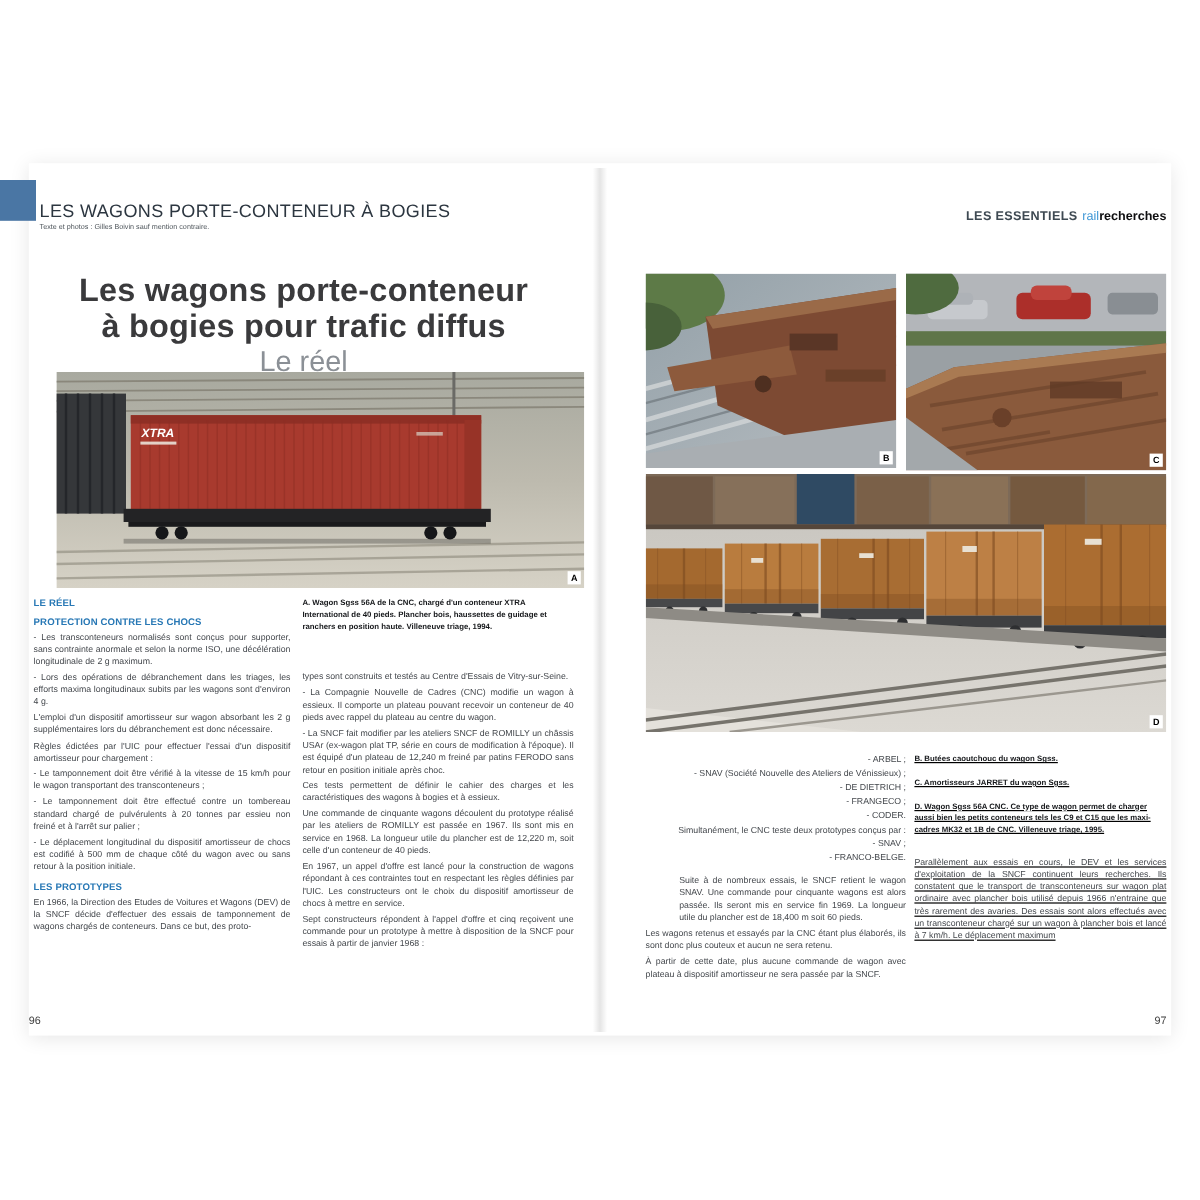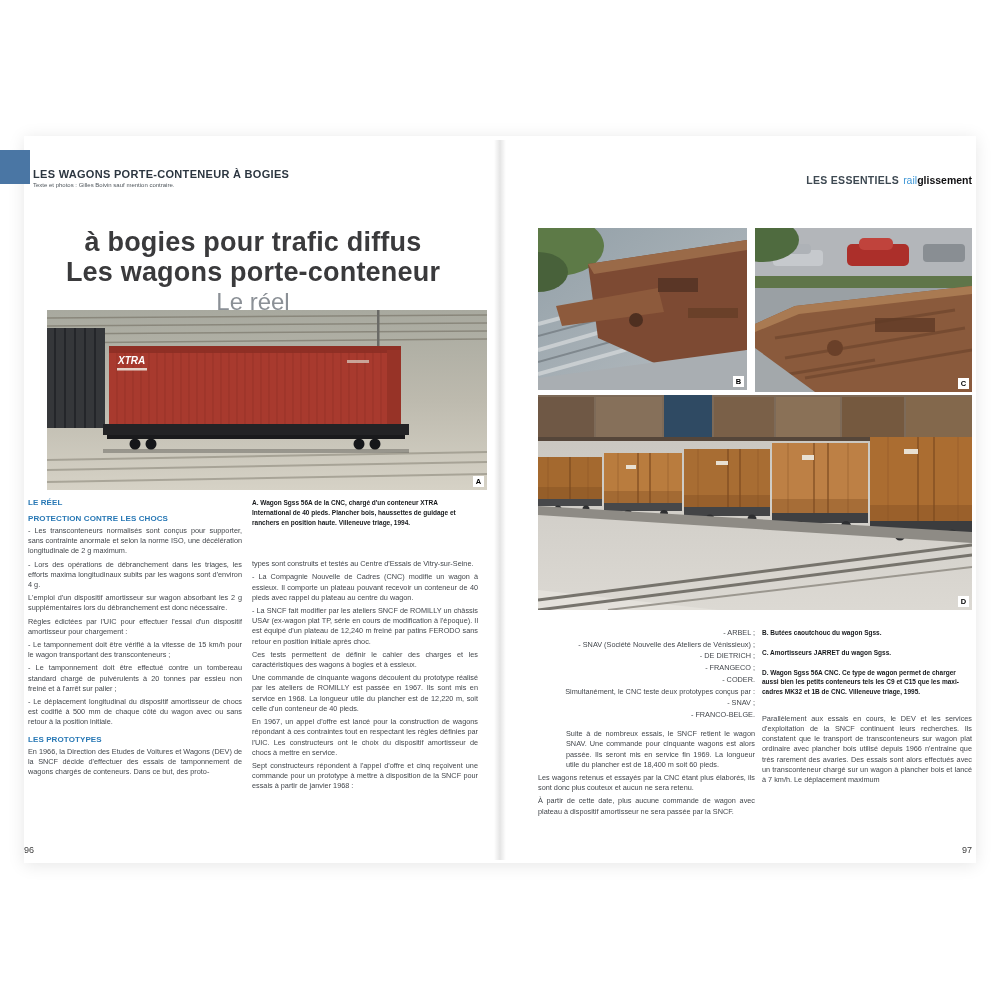--- a/index.html
+++ b/index.html
@@ -5,21 +5,21 @@
   html,body{margin:0;padding:0;background:#ffffff;}
   #canvas{position:relative;width:1000px;height:1000px;background:#ffffff;overflow:hidden;
           font-family:"Liberation Sans", sans-serif;}
   .spread-shadow{position:absolute;left:24px;top:136px;width:952px;height:727px;background:#ffffff;
           box-shadow:0 2px 16px rgba(0,0,0,0.10);}
   .gutter{position:absolute;left:494px;top:140px;width:12px;height:720px;
           background:linear-gradient(to right,rgba(0,0,0,0),rgba(0,0,0,0.10),rgba(0,0,0,0));}
   
   .blue-square{position:absolute;left:0;top:150px;width:30px;height:34px;background:#4a76a4;}
   .hdr-left{position:absolute;left:33px;top:168px;}
-  .hdr-title{font-size:11px;font-weight:700;color:#2c3640;letter-spacing:0.3px;}
+  .hdr-title{font-size:15px;font-weight:400;color:#2c3640;letter-spacing:0.3px;}
   .hdr-sub{font-size:6px;color:#4f565c;margin-top:2px;}
   .hdr-right{position:absolute;left:538px;top:174px;width:434px;text-align:right;font-size:10.5px;white-space:nowrap;}
   .brand-prefix{color:#3e4952;font-weight:600;letter-spacing:0.3px;margin-right:4px;}
   .brand-rail{color:#3f97d6;font-weight:400;}
   .brand-min{color:#0e0e10;font-weight:800;}
   
   .title-block{position:absolute;left:28px;top:228px;width:450px;text-align:center;}
   .t1{font-size:27px;line-height:1.1;font-weight:700;color:#3a3a3c;letter-spacing:0.2px;}
   .t2{font-size:24px;line-height:1.15;font-weight:400;color:#8b9096;margin-top:1px;}
   
@@ -29,21 +29,21 @@
   .photo-b{left:538px;top:228px;width:209px;height:162px;}
   .photo-c{left:755px;top:228px;width:217px;height:164px;}
   .photo-d{left:538px;top:395px;width:434px;height:215px;}
   .plabel{position:absolute;right:3px;bottom:3px;width:11px;height:11px;background:#ffffff;color:#000000;
           font-size:7.5px;font-weight:700;line-height:11px;text-align:center;}
   
   .col{position:absolute;top:498px;}
   .col1{left:28px;width:214px;}
   .col2{left:252px;width:226px;}
   .col3{left:538px;width:217px;top:628px;}
-  .col4{left:762px;width:210px;top:628px;}
+  .col4{left:762px;width:210px;top:628px;text-decoration:underline;}
   .p{font-size:7.3px;line-height:1.4;color:#43474c;text-align:justify;margin:0 0 3px 0;}
   .li{text-align:right;margin:0 0 1.5px 0;}
   .h{font-size:8px;font-weight:700;color:#2878b5;margin:7px 0 3px 0;letter-spacing:0.1px;}
   .h.first{margin-top:0;}
   .cap{font-size:6.5px;font-weight:700;color:#16181b;line-height:1.5;margin:0 0 10px 0;text-align:left;}
   .cap-a{margin-bottom:32px;}
   .cap-d{margin-bottom:0;}
   .mt{margin-top:9px;margin-left:28px;}
   .mt2{margin-top:17px;}
   
@@ -57,26 +57,26 @@
 <div id="canvas">
 
   <div class="spread-shadow"></div>
 
   <div class="blue-square"></div>
   <div class="hdr-left">
     <div class="hdr-title">LES WAGONS PORTE-CONTENEUR À BOGIES</div>
     <div class="hdr-sub">Texte et photos : Gilles Boivin sauf mention contraire.</div>
   </div>
   <div class="hdr-right">
-    <span class="brand-prefix">LES ESSENTIELS</span><span class="brand-rail">rail</span><span class="brand-min">glissement</span>
+    <span class="brand-prefix">LES ESSENTIELS</span><span class="brand-rail">rail</span><span class="brand-min">recherches</span>
   </div>
 
   <div class="title-block">
+    <div class="t1">Les wagons porte-conteneur</div>
     <div class="t1">à bogies pour trafic diffus</div>
-    <div class="t1">Les wagons porte-conteneur</div>
     <div class="t2">Le réel</div>
   </div>
 
   <div class="photo photo-a">
     <svg viewBox="0 0 440 180" preserveAspectRatio="none">
       <defs>
         <linearGradient id="gA" x1="0" y1="0" x2="0" y2="1">
           <stop offset="0" stop-color="#a8a99f"></stop>
             <stop offset="0.5" stop-color="#bdbaae"></stop>
             <stop offset="1" stop-color="#d6d2c6"></stop>

